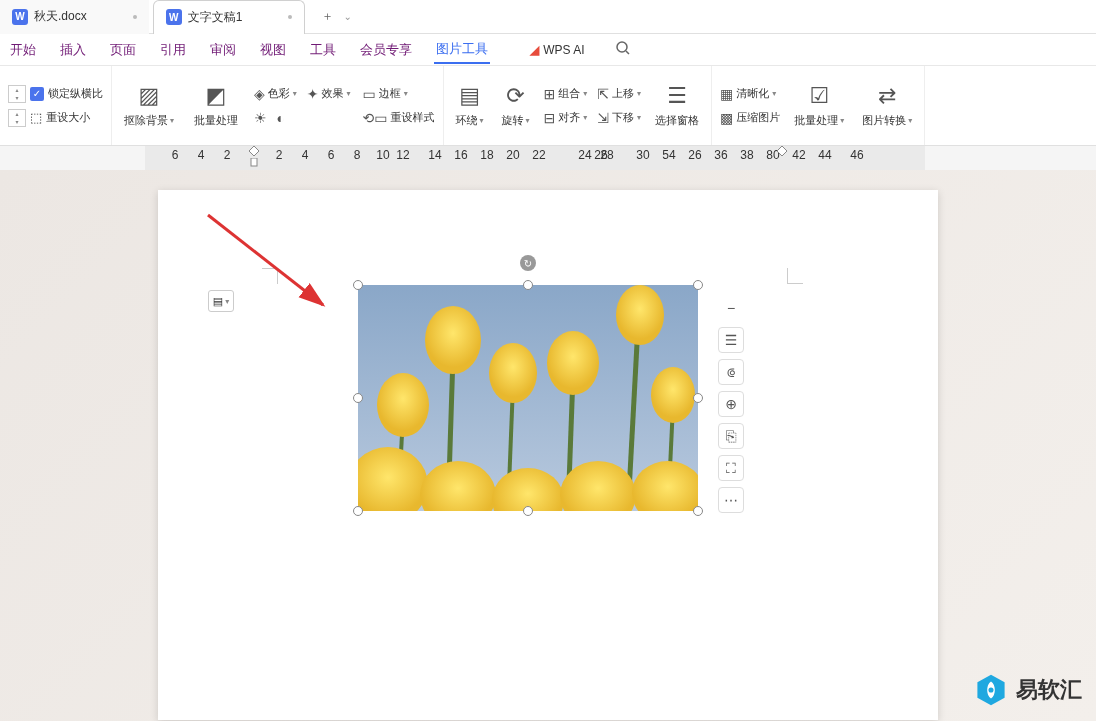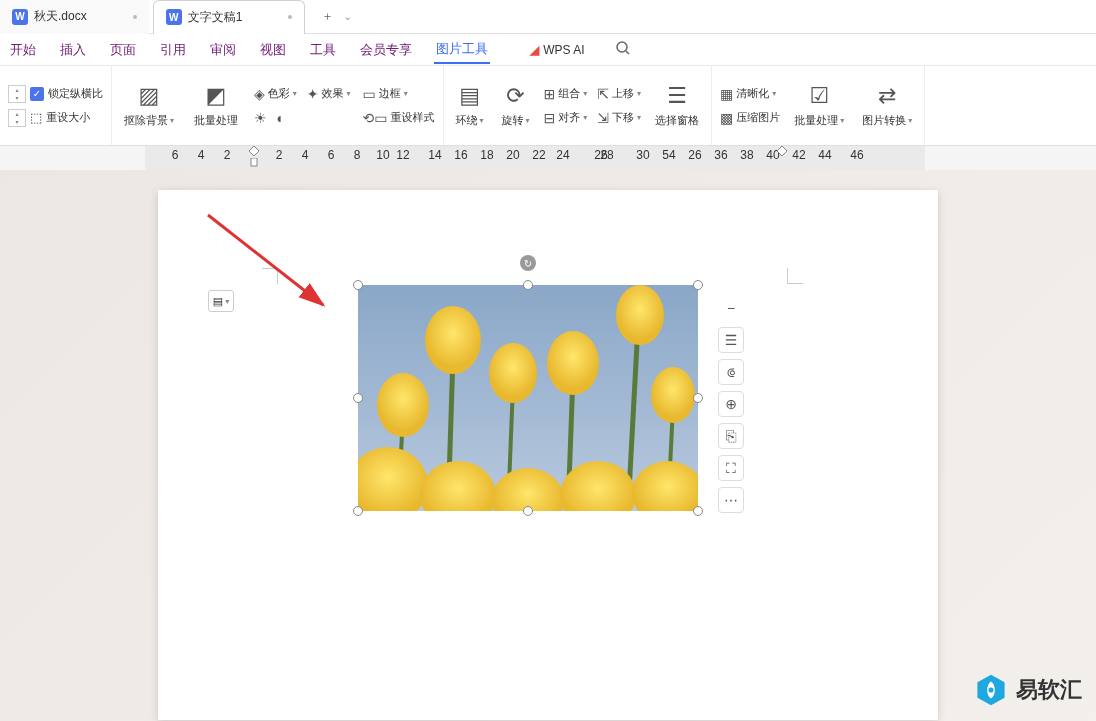--- a/index.html
+++ b/index.html
@@ -273,29 +273,29 @@
     <span class="ruler-num" style="left:160px">4</span>
     <span class="ruler-num" style="left:186px">6</span>
     <span class="ruler-num" style="left:212px">8</span>
     <span class="ruler-num" style="left:238px">10</span>
     <span class="ruler-num" style="left:258px">12</span>
     <span class="ruler-num" style="left:290px">14</span>
     <span class="ruler-num" style="left:316px">16</span>
     <span class="ruler-num" style="left:342px">18</span>
     <span class="ruler-num" style="left:368px">20</span>
     <span class="ruler-num" style="left:394px">22</span>
-    <span class="ruler-num" style="left:418px">24</span>
+    <span class="ruler-num" style="left:440px">24</span>
     <span class="ruler-num" style="left:456px">26</span>
     <span class="ruler-num" style="left:462px">28</span>
     <span class="ruler-num" style="left:498px">30</span>
     <span class="ruler-num" style="left:524px">54</span>
     <span class="ruler-num" style="left:550px">26</span>
     <span class="ruler-num" style="left:576px">36</span>
     <span class="ruler-num" style="left:602px">38</span>
-    <span class="ruler-num" style="left:628px">40</span>
+    <span class="ruler-num" style="left:628px">80</span>
     <span class="ruler-num" style="left:654px">42</span>
     <span class="ruler-num" style="left:680px">44</span>
     <span class="ruler-num" style="left:712px">46</span>
     <svg class="ruler-marker" style="left:104px; top:0">
         <polygon points="5,0 10,5 5,10 0,5" fill="#fff" stroke="#888"></polygon>
       </svg>
     <svg class="ruler-marker" style="left:104px; top:12">
         <rect x="2" y="0" width="6" height="8" fill="#fff" stroke="#888"></rect>
       </svg>
     <svg class="ruler-marker" style="left:632px; top:0">

